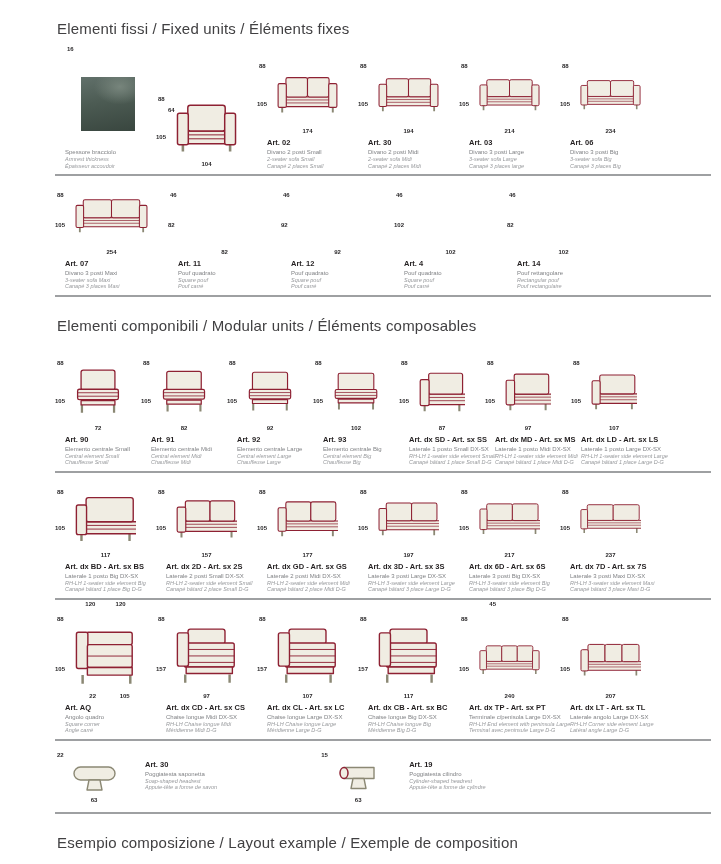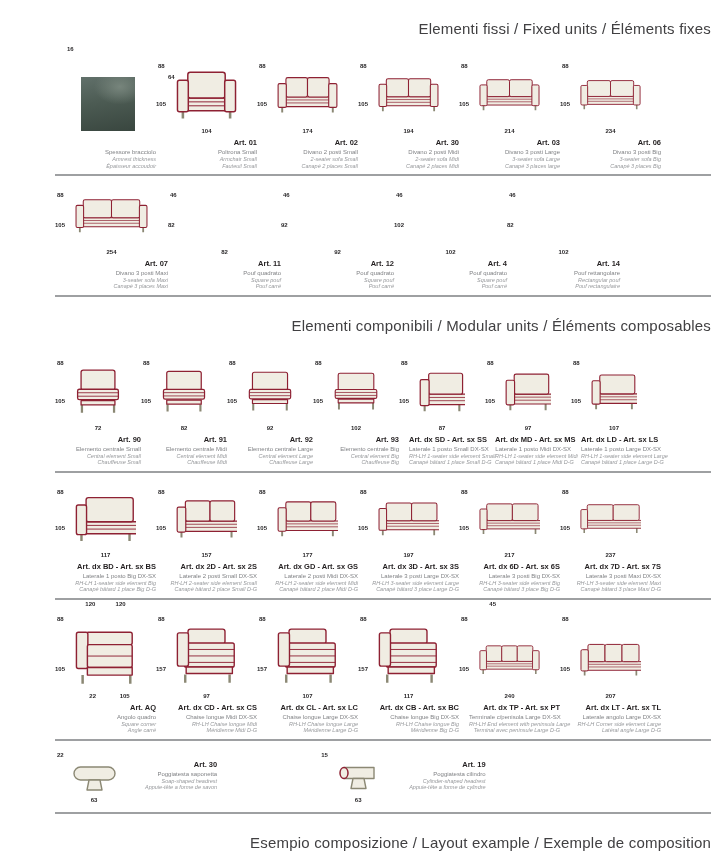--- a/index.html
+++ b/index.html
@@ -1,17 +1,17 @@
 <!DOCTYPE html>
 <html><head>
 <meta charset="utf-8">
 <style>
   html,body{margin:0;padding:0;background:#fff;}
   .page{width:721px;height:864px;overflow:hidden;background:#fff;
-        font-family:"Liberation Sans",sans-serif;position:relative;text-align:right;}
+        font-family:"Liberation Sans",sans-serif;position:relative;}
   .content{padding:0 10px 0 55px;}
   h2.sec{font-size:15px;font-weight:400;color:#414042;margin:0;padding:20px 0 10px 2px;letter-spacing:.2px;}
   .hr{height:2px;background:#8d8f92;margin-top:5px;opacity:.85;}
   .row{display:flex;align-items:flex-end;}
   .cell{flex:0 0 auto;display:flex;flex-direction:column;}
   .row-0 .cell{width:101px;}
   .row-1 .cell{width:113px;}
   .row-2 .cell{width:86px;}
   .row-3 .cell,.row-4 .cell{width:101px;}
   .row-5{gap:102px;padding:6px 0 2px 0;}
@@ -72,26 +72,20 @@
               <path d="M7 35 H55 M7 39 H55" stroke="#8e2133" stroke-width="1" fill="none"></path>
               <rect x="12.0" y="5" width="38.0" height="26" rx="2.5" fill="#f0ede3" stroke="#8e2133" stroke-width="1.5" stroke-linejoin="round"></rect>
               <rect x="1.5" y="13" width="11" height="32" rx="2" fill="#f0ede3" stroke="#8e2133" stroke-width="1.5" stroke-linejoin="round"></rect>
               <rect x="49.5" y="13" width="11" height="32" rx="2" fill="#f0ede3" stroke="#8e2133" stroke-width="1.5" stroke-linejoin="round"></rect>
             </svg>
             <span class="dim d-l1">88</span>
             <span class="dim d-l1b">64</span>
             <span class="dim d-l2">105</span>
             <span class="dim d-b">104</span>
           </div>
-          <div class="cap">
-            <div class="art">Art. 01</div>
-            <div class="l-it">Poltrona Small</div>
-            <div class="l-en">Armchair Small</div>
-            <div class="l-fr">Fauteuil Small</div>
-          </div>
         </div>
         <div class="cell">
           <div class="fig fig-sofa2">
             <svg width="82" height="54" viewBox="0 0 82 54">
               <path d="M7 43 v9 M75 43 v9" stroke="#8b8874" stroke-width="2.6" fill="none"></path>
               <rect x="7" y="31" width="68" height="13" rx="2" fill="#f0ede3" stroke="#8e2133" stroke-width="1.5" stroke-linejoin="round"></rect>
               <path d="M7 35 H75 M7 39 H75" stroke="#8e2133" stroke-width="1" fill="none"></path>
               <rect x="12.0" y="5" width="29.0" height="26" rx="2.5" fill="#f0ede3" stroke="#8e2133" stroke-width="1.5" stroke-linejoin="round"></rect>
               <rect x="41.0" y="5" width="29.0" height="26" rx="2.5" fill="#f0ede3" stroke="#8e2133" stroke-width="1.5" stroke-linejoin="round"></rect>
               <rect x="1.5" y="13" width="11" height="32" rx="2" fill="#f0ede3" stroke="#8e2133" stroke-width="1.5" stroke-linejoin="round"></rect>

